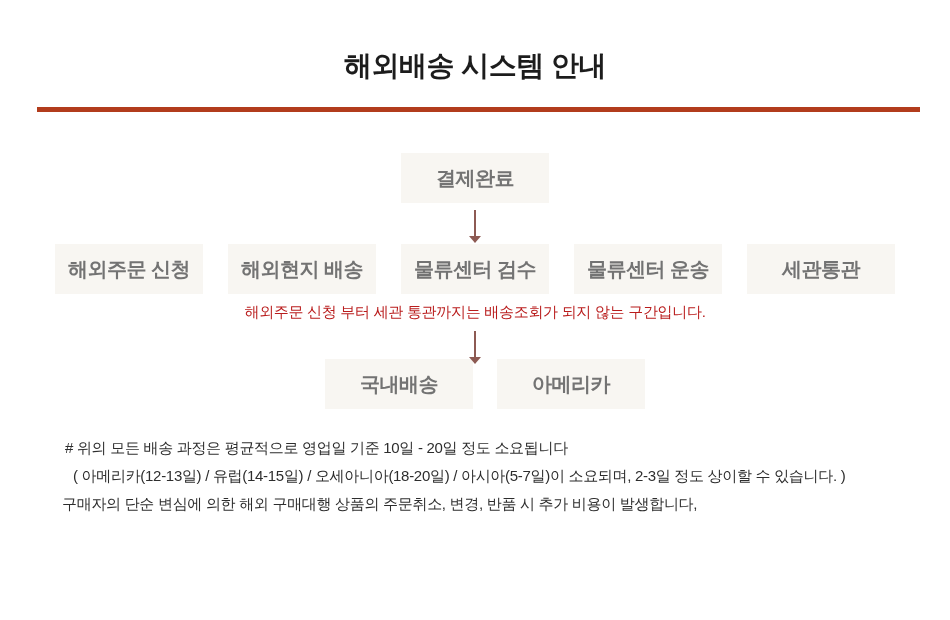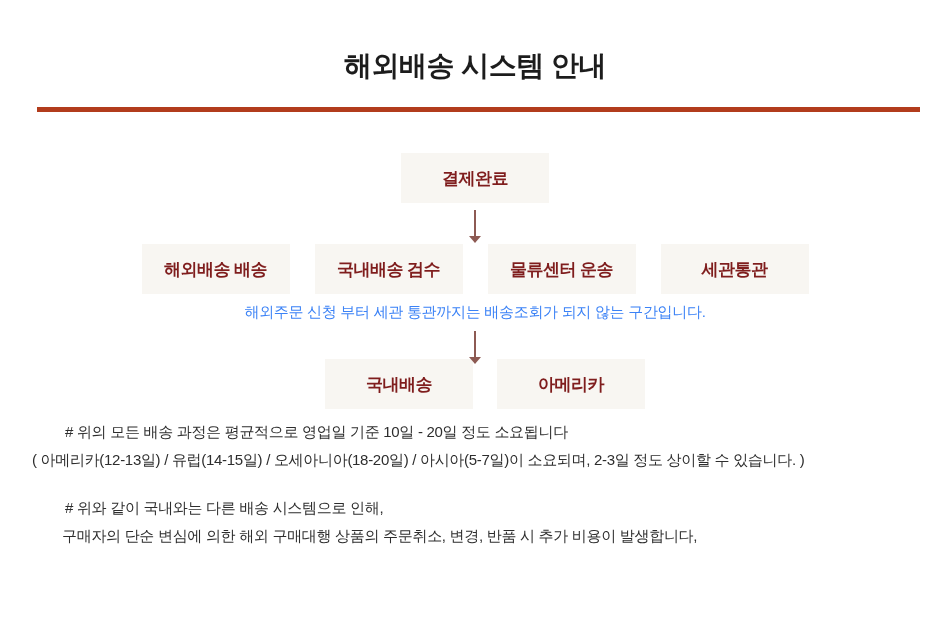--- a/index.html
+++ b/index.html
@@ -48,23 +48,23 @@
   .row-mid   { margin-top: 8px;  gap: 25px; }
   .row-bottom{ margin-top: 2px;  gap: 24px; padding-left: 20px; }
 
   .flow-box {
     width: 148px;
     height: 50px;
     background: #f8f6f2;
     display: flex;
     align-items: center;
     justify-content: center;
-    font-size: 17px;
+    font-size: 20px;
     font-weight: 700;
-    color: #7f1d1d;
+    color: #737373;
     letter-spacing: -0.5px;
     white-space: nowrap;
   }
 
   .flow-arrow {
     position: relative;
     width: 2px;
     height: 26px;
     background: #8d5a53;
     margin: 7px auto 0;
@@ -80,75 +80,75 @@
     border-right: 6px solid transparent;
     border-top: 7px solid #8d5a53;
   }
   .arrow-2 { margin-top: 11px; }
 
   .flow-caption {
     margin: 10px 0 0;
     text-align: center;
     font-size: 15px;
     line-height: 16px;
-    color: #3b82f6;
+    color: #b91c1c;
     letter-spacing: -0.3px;
   }
 
   
   .notes {
-    margin-top: 9px;
+    margin-top: 25px;
   }
   .notes p {
     margin: 0;
     padding-left: 65px;
     font-size: 15px;
     line-height: 28px;
     color: #2d2d2d;
     letter-spacing: -0.3px;
     white-space: nowrap;
   }
-  .notes p.line-paren { padding-left: 32px; }
+  .notes p.line-paren { padding-left: 73px; }
   .notes p.para-gap   { margin-top: 20px; }
   .notes p.line-indent{ padding-left: 62px; }
 </style>
 </head>
 <body>
 
 <div class="page">
 
   <h1 class="page-title">해외배송 시스템 안내</h1>
   <div class="title-divider"></div>
 
   <div>
 
     <div class="flow-row row-top">
       <div class="flow-box">결제완료</div>
     </div>
 
     <div class="flow-arrow arrow-1"></div>
 
     <div class="flow-row row-mid">
-      <div class="flow-box">해외배송 배송</div>
-      <div class="flow-box">국내배송 검수</div>
+      <div class="flow-box">해외주문 신청</div>
+      <div class="flow-box">해외현지 배송</div>
+      <div class="flow-box">물류센터 검수</div>
       <div class="flow-box">물류센터 운송</div>
       <div class="flow-box">세관통관</div>
     </div>
 
     <p class="flow-caption">해외주문 신청 부터 세관 통관까지는 배송조회가 되지 않는 구간입니다.</p>
 
     <div class="flow-arrow arrow-2"></div>
 
     <div class="flow-row row-bottom">
       <div class="flow-box">국내배송</div>
       <div class="flow-box">아메리카</div>
     </div>
 
   </div>
 
   <div class="notes">
     <p class="line-hash"># 위의 모든 배송 과정은 평균적으로 영업일 기준 10일 - 20일 정도 소요됩니다</p>
     <p class="line-paren">( 아메리카(12-13일) / 유럽(14-15일) / 오세아니아(18-20일) / 아시아(5-7일)이 소요되며, 2-3일 정도 상이할 수 있습니다. )</p>
-    <p class="line-hash para-gap"># 위와 같이 국내와는 다른 배송 시스템으로 인해,</p>
     <p class="line-indent">구매자의 단순 변심에 의한 해외 구매대행 상품의 주문취소, 변경, 반품 시 추가 비용이 발생합니다,</p>
   </div>
 
 </div>
 
 </body></html>

